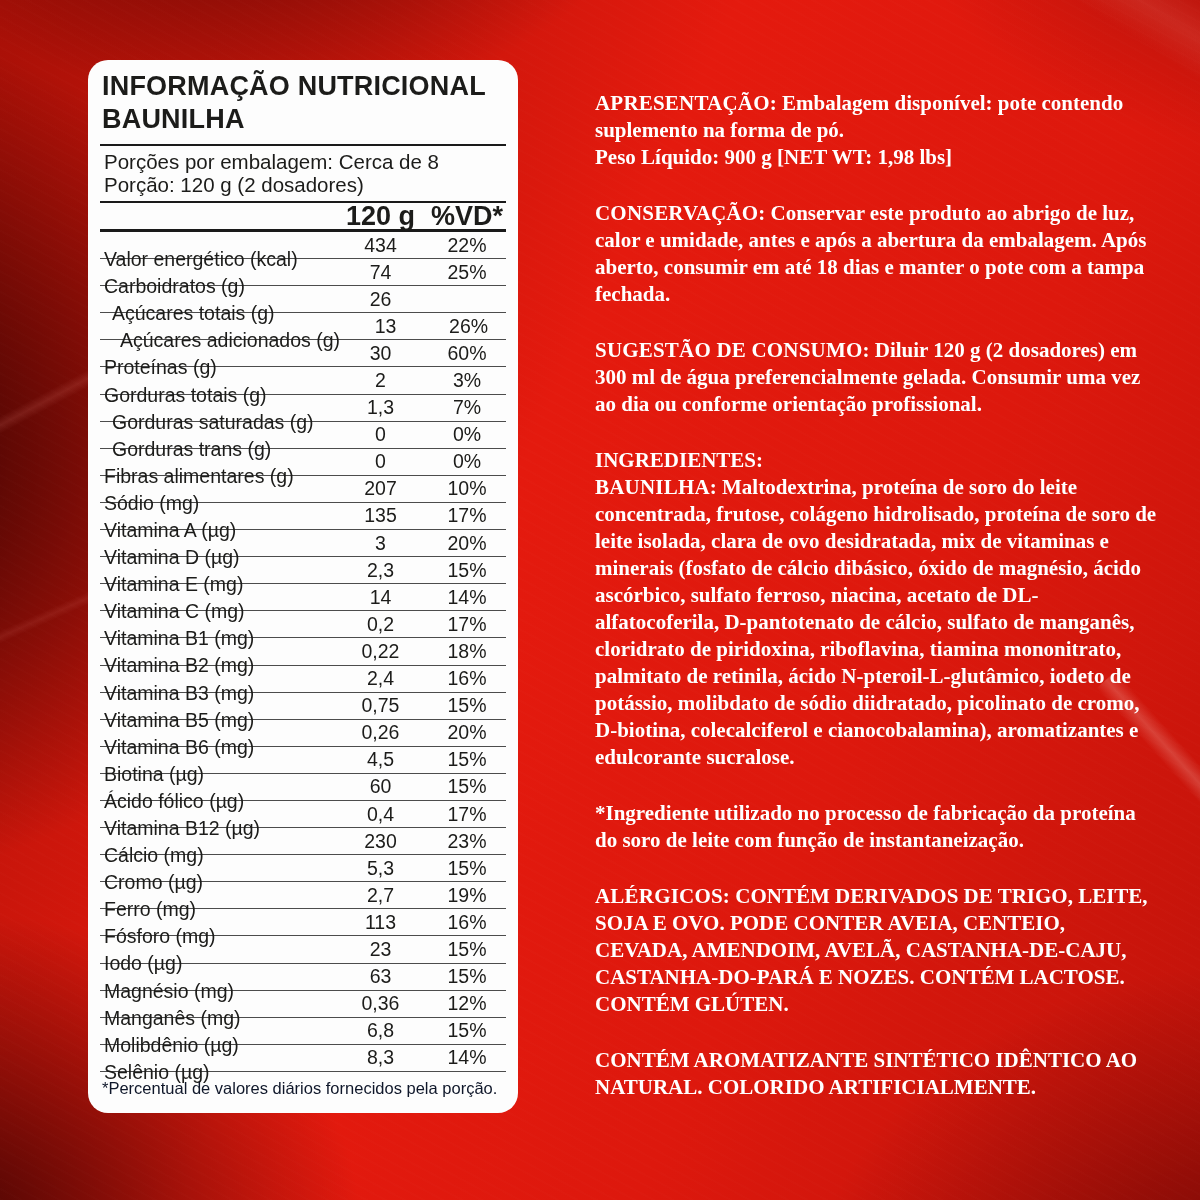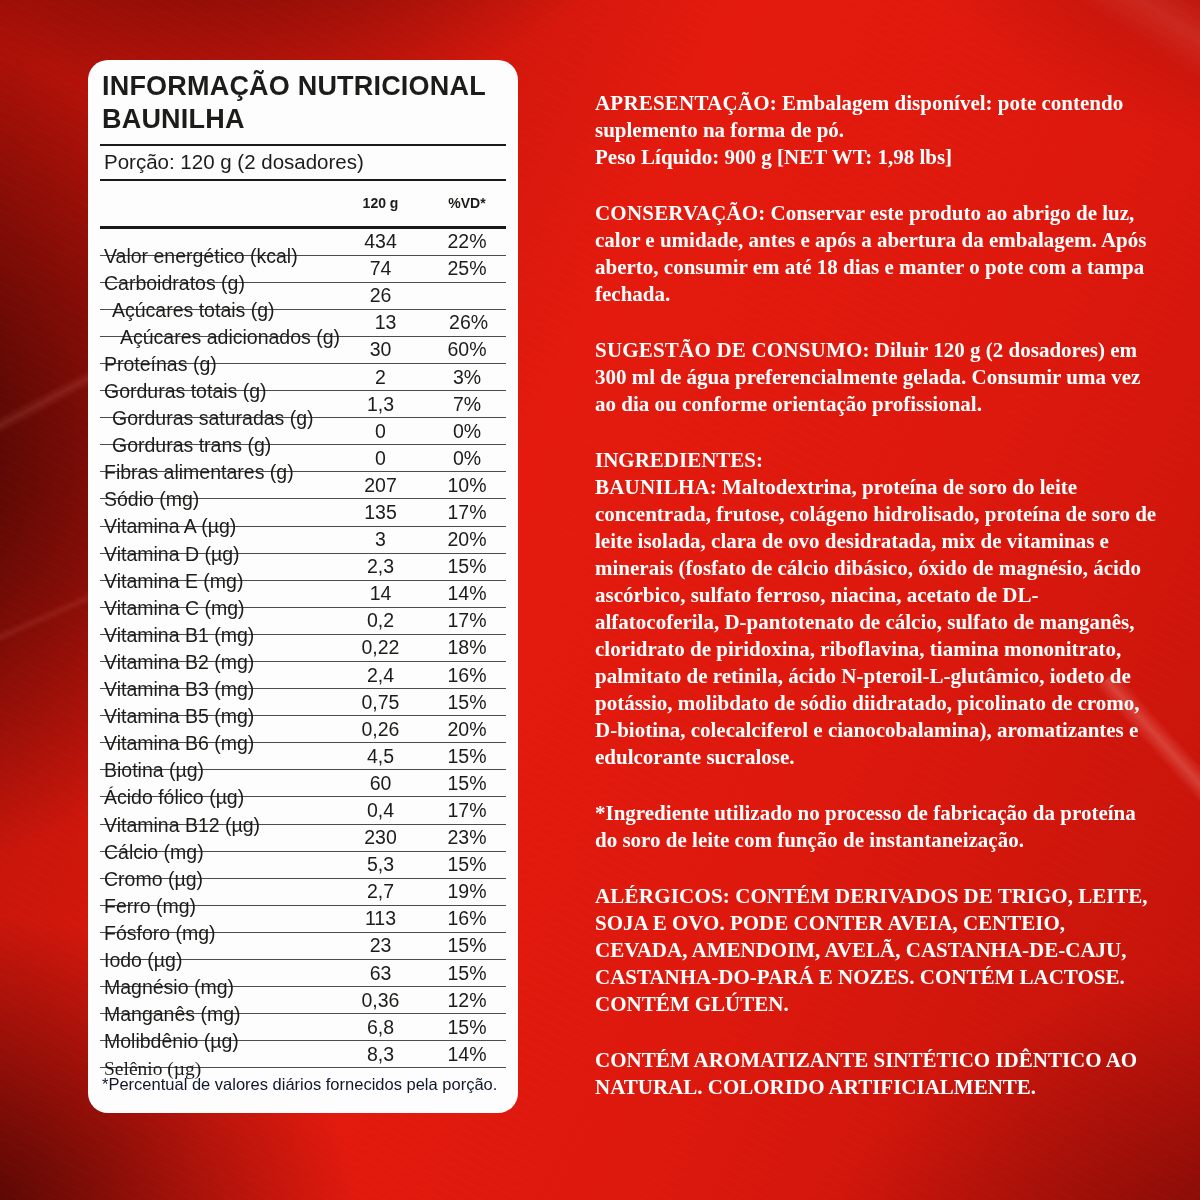--- a/index.html
+++ b/index.html
@@ -72,23 +72,23 @@
   .rule.b { height: 2px; margin: 5px 0 0 0; }
   .rule.c { height: 3px; }
   .nt-servings {
     font-size: 20.5px;
     line-height: 22.5px;
     padding-left: 4px;
   }
   .nt-head {
     display: flex;
     align-items: center;
-    height: 45px;
+    height: 26px;
     font-weight: bold;
-    font-size: 14px;
+    font-size: 27px;
   }
   .nt-row {
     display: flex;
     align-items: center;
     height: 27.1px;
     border-bottom: 1px solid #4c4c4c;
     font-size: 19.5px;
   }
   .nt-name { flex: 1; padding-left: 4px; white-space: nowrap; margin-top: 29px; }
   .nt-amount { width: 95px; text-align: center; }
@@ -123,20 +123,21 @@
   <div class="texture"></div>
   <div class="streak s1"></div>
   <div class="streak s2"></div>
   <div class="streak s3"></div>
   <div class="streak s4"></div>
 
   <div class="panel">
     <div class="nt-title">INFORMAÇÃO NUTRICIONAL</div>
     <div class="nt-title">BAUNILHA</div>
     <div class="rule a"></div>
+    <div class="nt-servings">Porções por embalagem: Cerca de 8</div>
     <div class="nt-servings">Porção: 120 g (2 dosadores)</div>
     <div class="rule b"></div>
     <div class="nt-head">
       <span class="nt-name"></span>
       <span class="nt-amount">120 g</span>
       <span class="nt-dv">%VD*</span>
     </div>
     <div class="rule c"></div>
     <div>
     <div class="nt-row">
@@ -313,21 +314,21 @@
       <span class="nt-dv">12%</span>
     </div>
 
     <div class="nt-row">
       <span class="nt-name" style="padding-left: 4px;">Molibdênio (µg)</span>
       <span class="nt-amount">6,8</span>
       <span class="nt-dv">15%</span>
     </div>
 
     <div class="nt-row">
-      <span class="nt-name" style="padding-left: 4px; font-family: Liberation Serif, serif;">Selênio (µg)</span>
+      <span class="nt-name" style="padding-left: 4px;">Selênio (µg)</span>
       <span class="nt-amount">8,3</span>
       <span class="nt-dv">14%</span>
     </div>
   </div>
     <div class="nt-footnote">*Percentual de valores diários fornecidos pela porção.</div>
   </div>
 
   <div class="info">
     <section>
       <span class="lead">APRESENTAÇÃO</span><span class="body">: Embalagem disponível: pote contendo suplemento na forma de pó.

